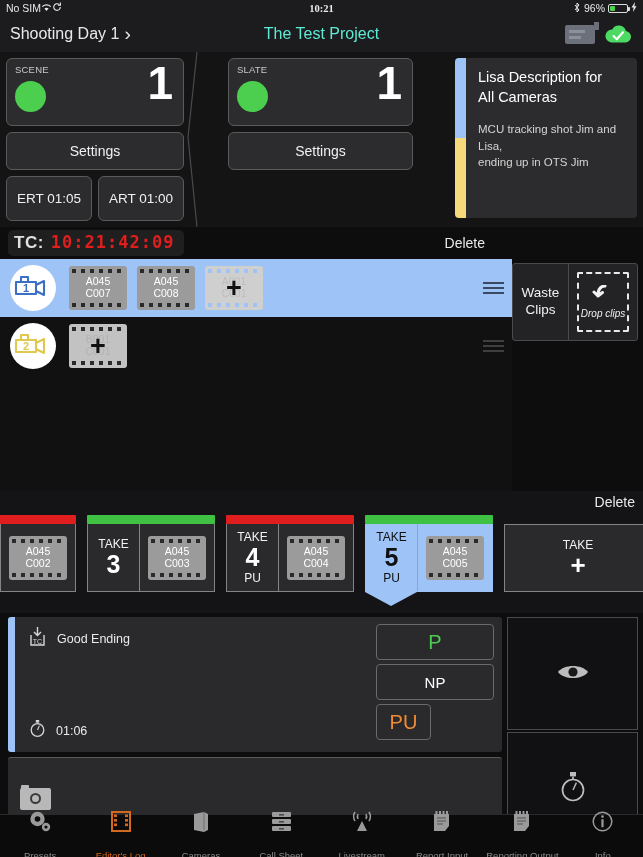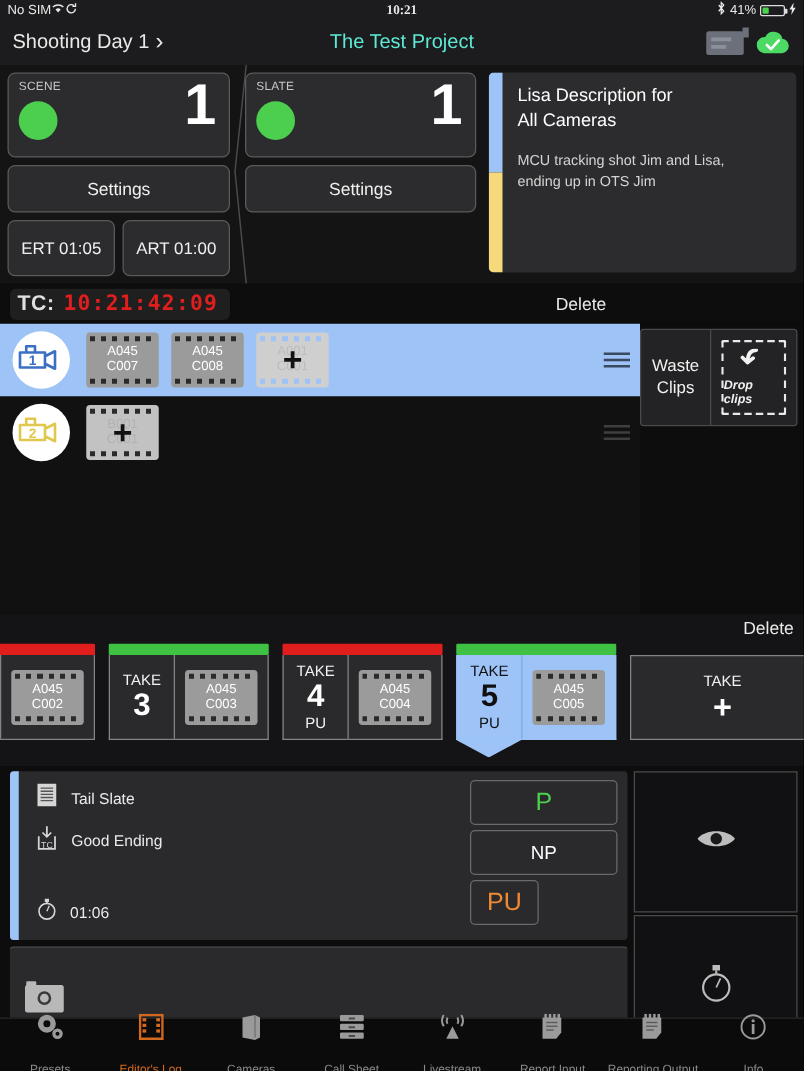--- a/index.html
+++ b/index.html
@@ -51,21 +51,21 @@
   .slate-icon:before {
     content: ""; position: absolute; left: 4px; top: 5px; width: 16px; height: 3px; background: #8c909a;
   }
   .slate-icon:after {
     content: ""; position: absolute; left: 4px; top: 11px; width: 12px; height: 3px; background: #8c909a;
   }
   .slate-tab { position: absolute; right: -4px; top: -3px; width: 5px; height: 8px; background: #6c707a; }
   .cloud-ok { width: 30px; height: 22px; position: relative; }
 
   
-  .toppanels { height: 175px; background: #141414; position: relative; display: flex; }
+  .toppanels { height: 175px; background: #141414; position: relative; display: flex; gap: 32px; }
   .panel-col { padding: 6px; }
   .col-scene { width: 190px; }
   .col-slate { width: 197px; }
   .col-desc  { flex: 1; padding: 6px 6px 6px 4px; }
 
   .card {
     background: #2c2c2e; border: 1px solid #5a5a5c; border-radius: 6px;
   }
   .numcard {
     height: 68px; position: relative; padding: 5px 8px;
@@ -160,21 +160,21 @@
   }
   .waste-label {
     width: 56px; display: flex; align-items: center; justify-content: center;
     text-align: center; font-size: 13.5px; line-height: 1.25; color: #f0f0f0;
     border-right: 1px solid #4a4a4c;
   }
   .drop-zone {
     flex: 1; margin: 8px; border: 2px dashed #e9e9e9; border-radius: 2px;
     display: flex; flex-direction: column; align-items: center; justify-content: center; gap: 1px;
   }
-  .drop-text { font-size: 10px; font-style: italic; color: #f0f0f0; font-weight: bold; }
+  .drop-text { font-size: 10px; font-style: italic; color: #f0f0f0; }
 
   
   .takes-section { background: #141416; height: 122px; position: relative; }
   .takes-delete {
     position: absolute; right: 8px; top: 3px; font-size: 14px; color: #e9e9e9;
   }
   .takes-strip {
     position: absolute; left: 0; right: 0; top: 24px;
     display: flex; align-items: flex-start; gap: 11px; padding-left: 0;
   }
@@ -283,21 +283,21 @@
         </svg>
     </span>
   </div>
   <div class="sb-center">10:21</div>
   <div class="sb-right">
     <span>
       <svg width="8" height="11" viewBox="0 0 8 11">
           <path d="M2 3 L6 8 L4 10 L4 1 L6 3 L2 8" stroke="#e8e8e8" stroke-width="1" fill="none"></path>
         </svg>
     </span>
-    <span>41%</span>
+    <span>96%</span>
     <span class="batt-shell">
         <span class="batt-fill"></span>
       </span>
     <span>
       <svg width="6" height="10" viewBox="0 0 6 10">
           <path d="M4 0 L0.5 5.6 L2.6 5.6 L2 10 L5.5 4.2 L3.4 4.2 Z" fill="#e8e8e8"></path>
         </svg>
     </span>
   </div>
 </div>
@@ -557,35 +557,20 @@
 
   </div>
 </div>
 
 <div class="notes-section">
   <div class="notes-main">
     <div class="notes-card">
       <div class="notes-accent"></div>
       <div class="notes-body">
 
-        <div class="note-line">
-          <span>
-            <svg width="17" height="20" viewBox="0 0 17 20">
-                <rect x="1" y="1" width="15" height="18" fill="#d6d6d6"></rect>
-                <g stroke="#555" stroke-width="1.1">
-                  <line x1="3.5" y1="4.5" x2="13.5" y2="4.5"></line>
-                  <line x1="3.5" y1="7" x2="13.5" y2="7"></line>
-                  <line x1="3.5" y1="9.5" x2="13.5" y2="9.5"></line>
-                  <line x1="3.5" y1="12" x2="13.5" y2="12"></line>
-                  <line x1="3.5" y1="14.5" x2="13.5" y2="14.5"></line>
-                </g>
-              </svg>
-          </span>
-          <span class="note-text">Tail Slate</span>
-        </div>
 
         <div class="note-line">
           <span>
             <svg width="17" height="21" viewBox="0 0 17 21">
               <path d="M8.5 1 V9 M5 6 L8.5 9.5 L12 6" stroke="#d6d6d6" stroke-width="1.4" fill="none"></path>
               <path d="M2 9 V19 H15 V9" stroke="#d6d6d6" stroke-width="1.4" fill="none"></path>
               <text x="8.5" y="18" font-family="Liberation Sans, sans-serif" font-size="7" fill="#d6d6d6" text-anchor="middle">TC</text>
             </svg>
           </span>
           <span class="note-text">Good Ending</span>

